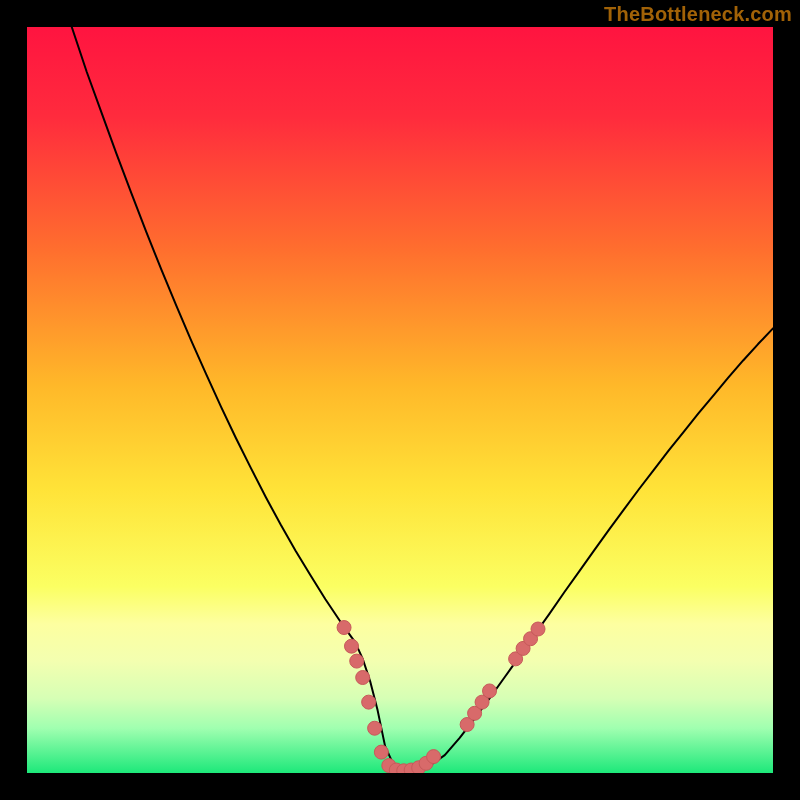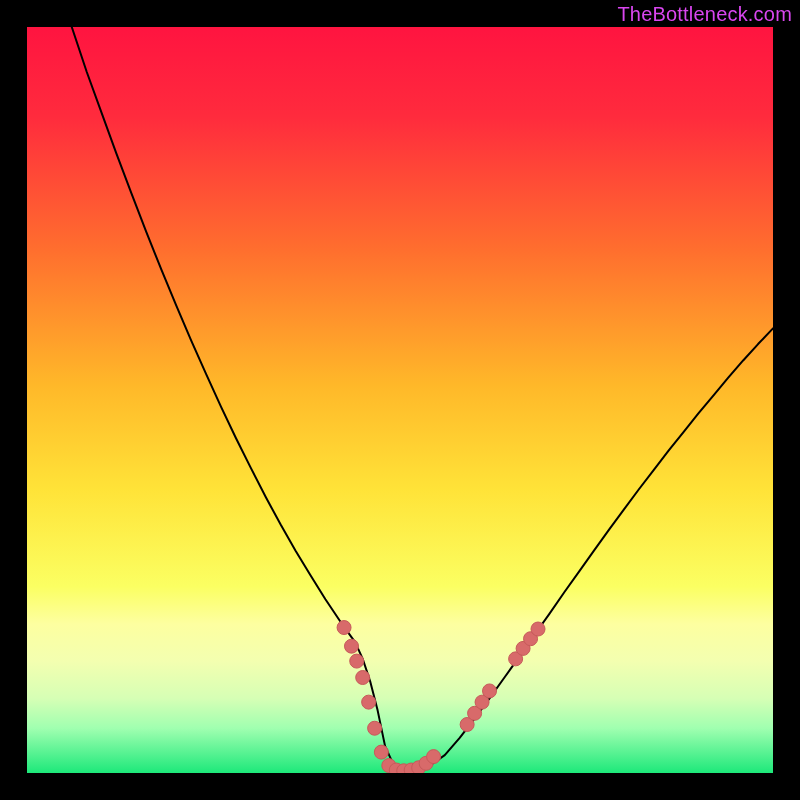--- a/index.html
+++ b/index.html
@@ -16,24 +16,24 @@
     left: 0;
     top: 0;
     width: 800px;
     height: 800px;
     background: #000;
   }
   .watermark {
     position: absolute;
     top: 3px;
     right: 8px;
-    color: #d946ef;
+    color: #a16207;
     font-size: 20px;
     letter-spacing: 0.2px;
-    font-weight: 400;
+    font-weight: 700;
   }
   .plot {
     position: absolute;
     left: 27px;
     top: 27px;
     width: 746px;
     height: 746px;
   }
   svg { display: block; }
 </style>

